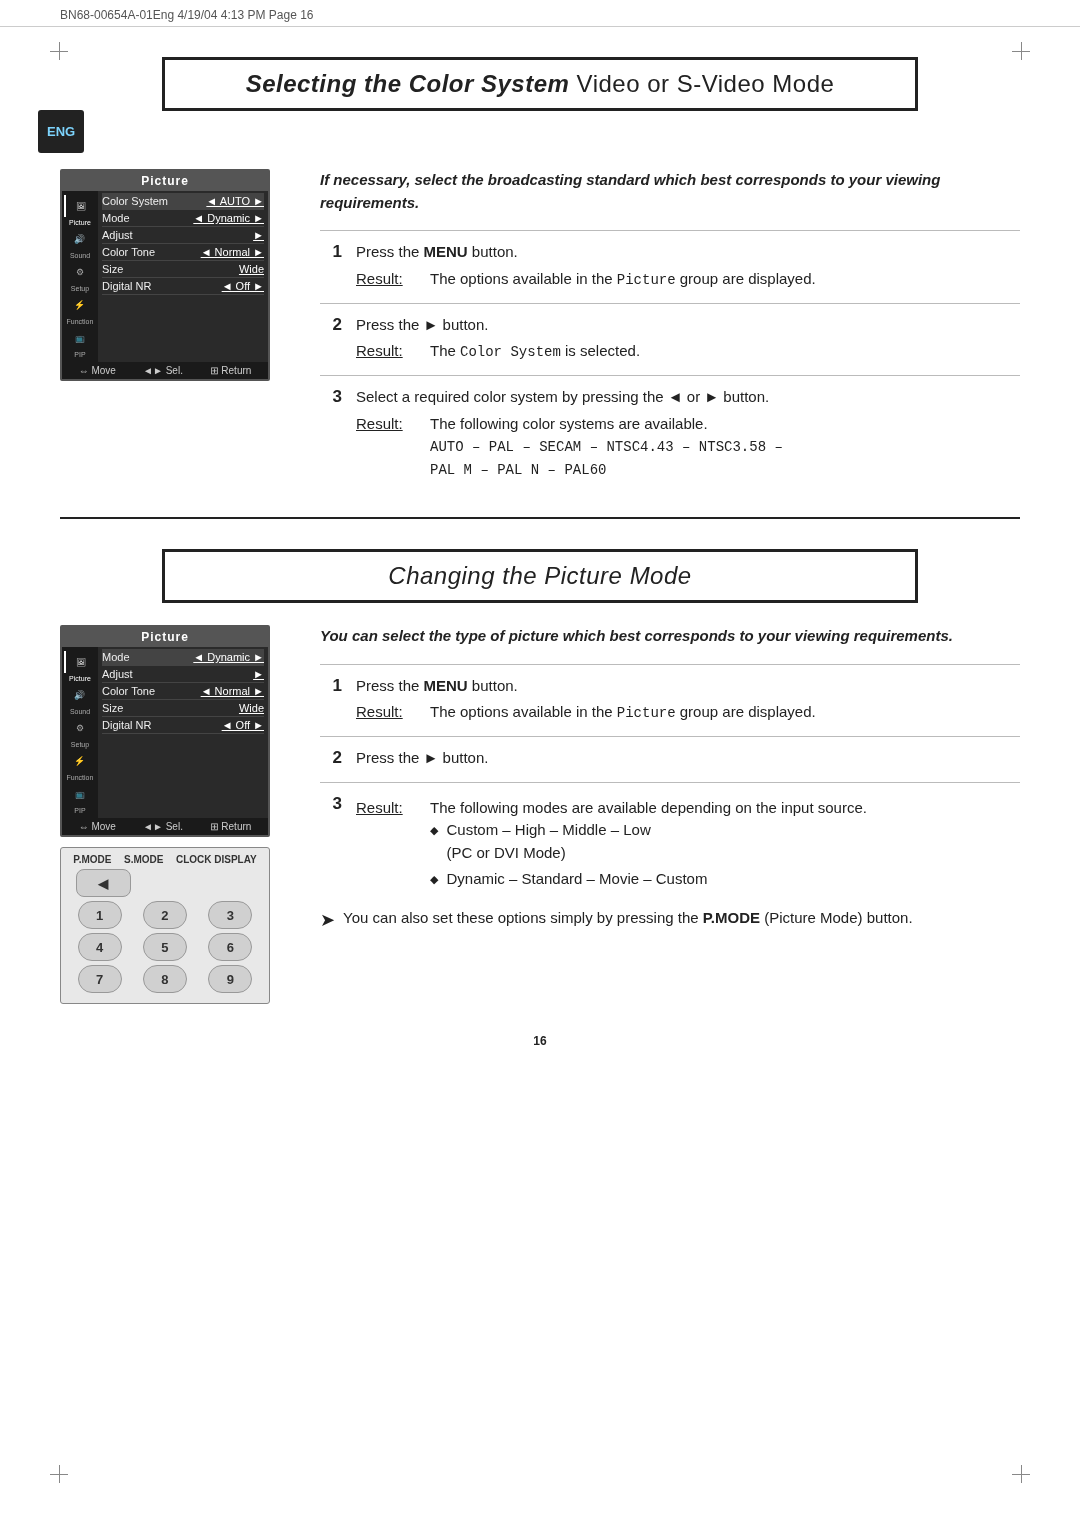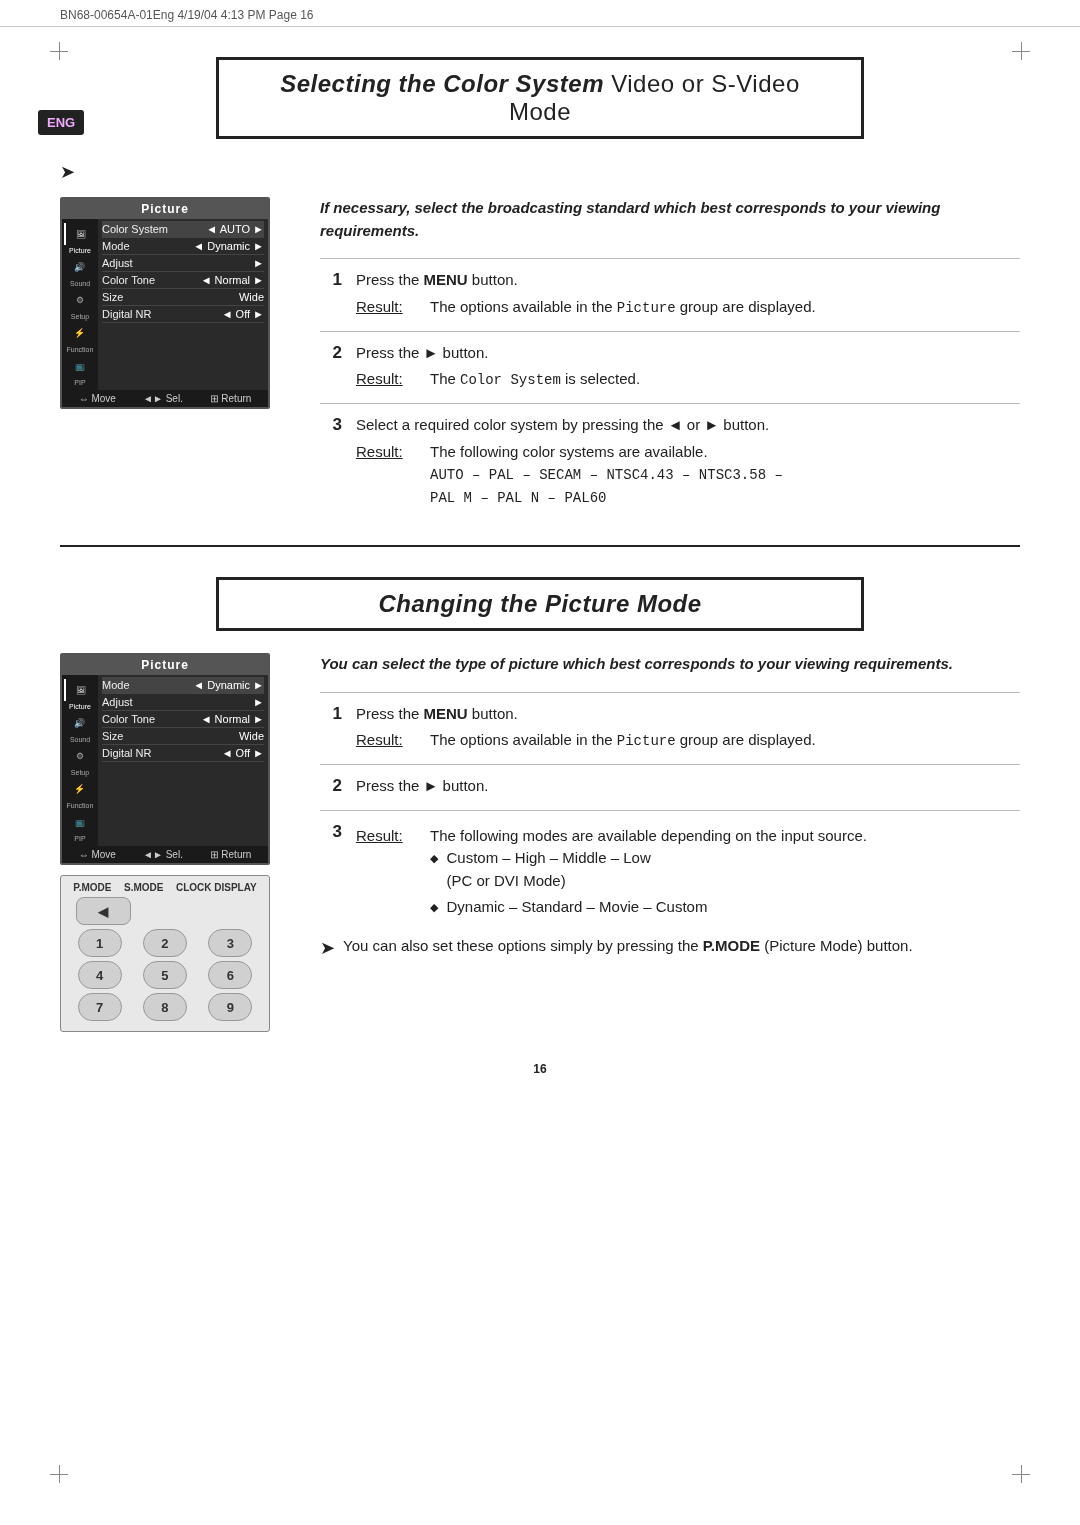--- a/index.html
+++ b/index.html
@@ -24,36 +24,36 @@
       border-bottom: 1px solid #ccc;
       margin-bottom: 12px;
     }
 
     
     .eng-badge {
       position: absolute;
       left: 38px;
       top: 110px;
       background: #222;
-      color: #f0abfc;
+      color: #7dd3fc;
       font-weight: bold;
       font-size: 13px;
-      padding: 5px 9px;
+      padding: 14px 9px;
       border-radius: 3px;
     }
 
     
     .section-title-box {
       display: block;
       background: #fff;
       border: 3px solid #222;
       text-align: center;
       padding: 10px 40px;
       margin: 30px auto 22px auto;
-      width: 648px;
+      width: 756px;
       font-size: 24px;
       font-weight: bold;
       letter-spacing: 0.5px;
     }
 
     
     .crosshair {
       position: absolute;
       width: 18px;
       height: 18px;
@@ -219,21 +219,21 @@
       justify-content: space-between;
       align-items: center;
       padding: 2px 0;
       font-size: 11px;
       border-bottom: 1px solid #444;
     }
     .tv-menu-row.selected {
       background: #444;
     }
     .tv-menu-row-label { color: #eee; }
-    .tv-menu-row-value { color: #fff; display: flex; align-items: center; gap: 2px; }
+    .tv-menu-row-value { color: #fff; display: flex; align-items: center; gap: 2px; text-decoration: underline; }
     .tv-menu-footer {
       background: #1a1a1a;
       display: flex;
       justify-content: space-around;
       padding: 3px;
       font-size: 10px;
       color: #ccc;
     }
 
     
@@ -454,21 +454,21 @@
             </span>
           </div>
         </div>
       </div>
     </div>
   </div>
 
   <div class="section-divider"></div>
 
   <div class="section-title-box">
-    <span style="font-weight:bold; font-style:italic;">Changing the Picture Mode</span>
+    <span style="font-weight:normal; font-style:italic;">Changing the Picture Mode</span>
   </div>
 
   <div class="two-col" style="align-items: flex-start;">
 
     <div class="left-col">
       <div class="tv-menu">
         <div class="tv-menu-title">Picture</div>
         <div class="tv-menu-sidebar">
           <div class="tv-menu-icons">
             <div class="tv-icon active">

